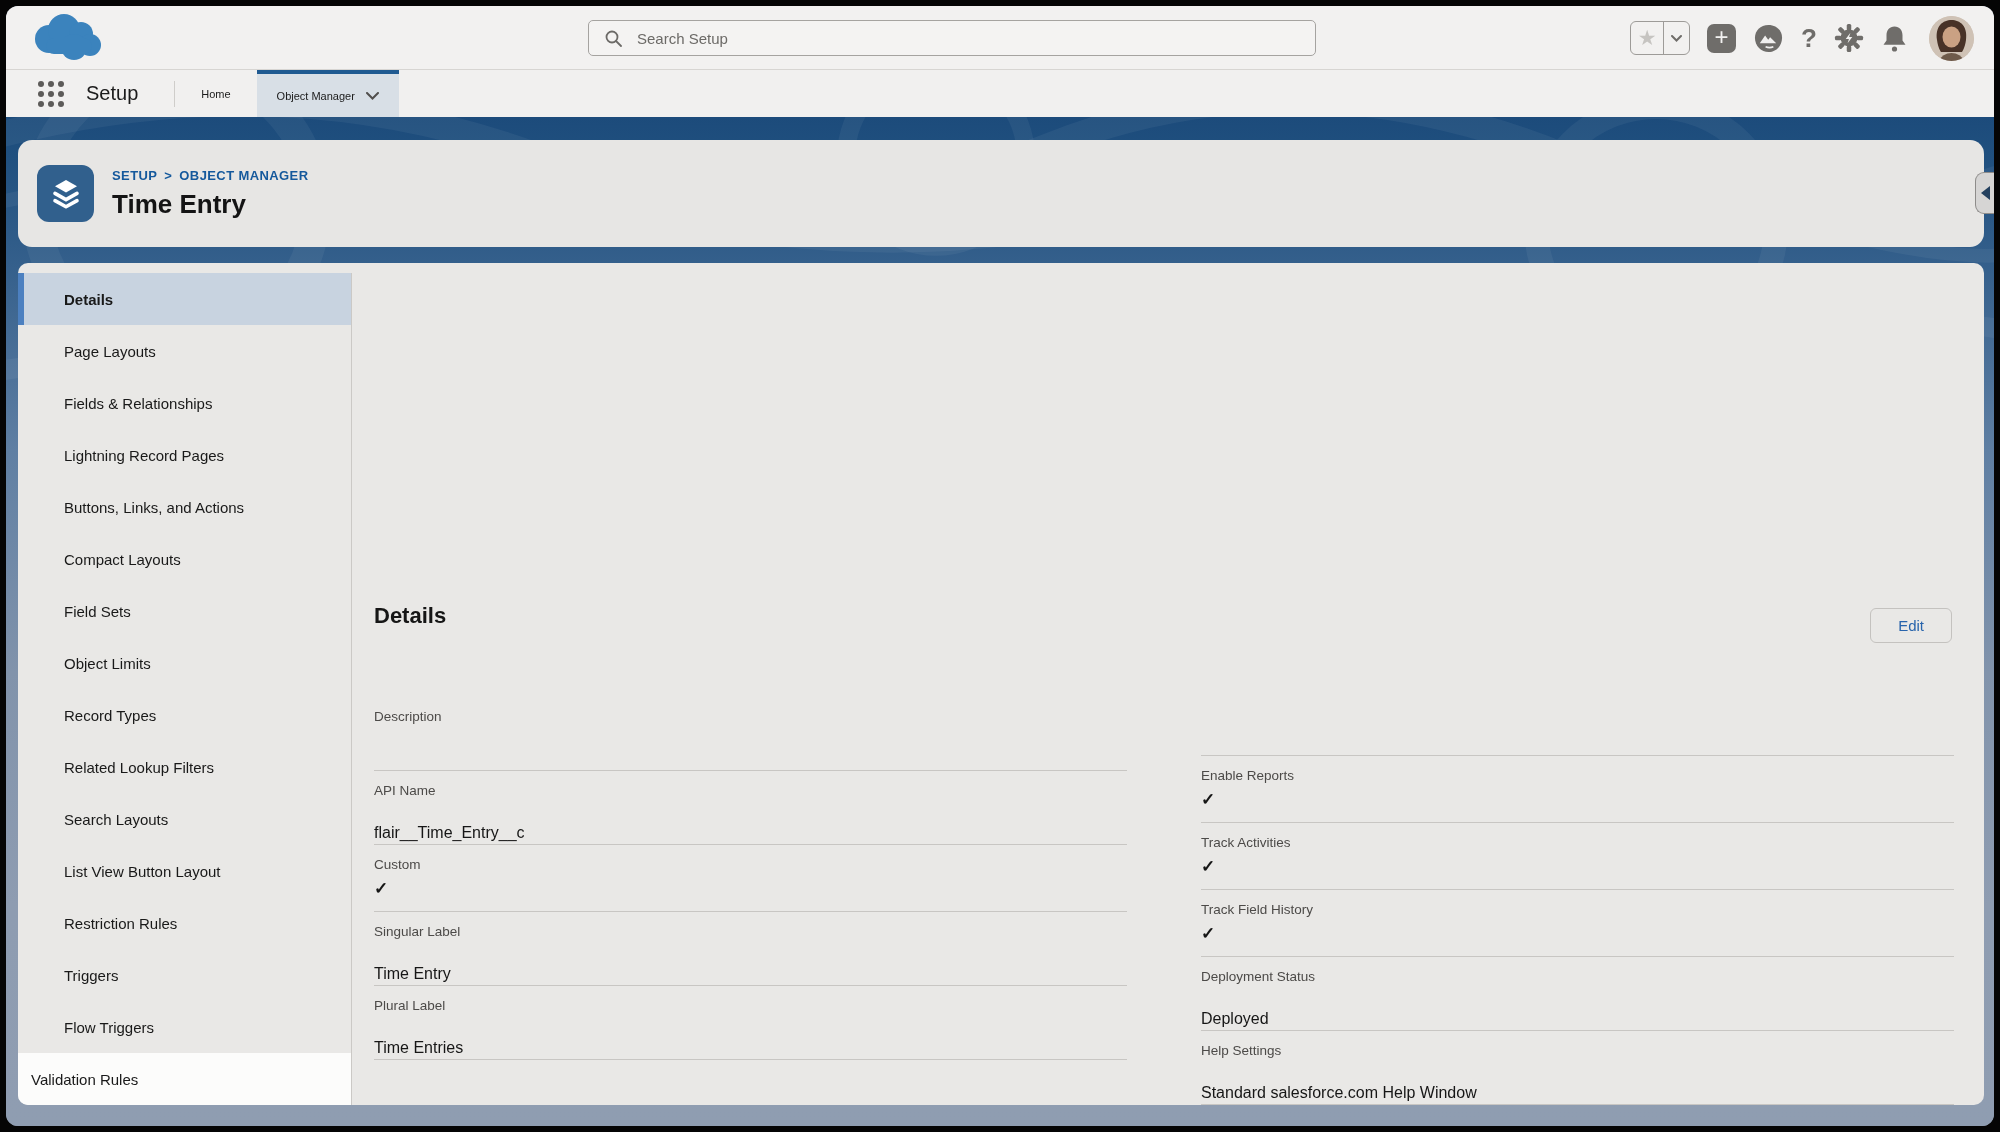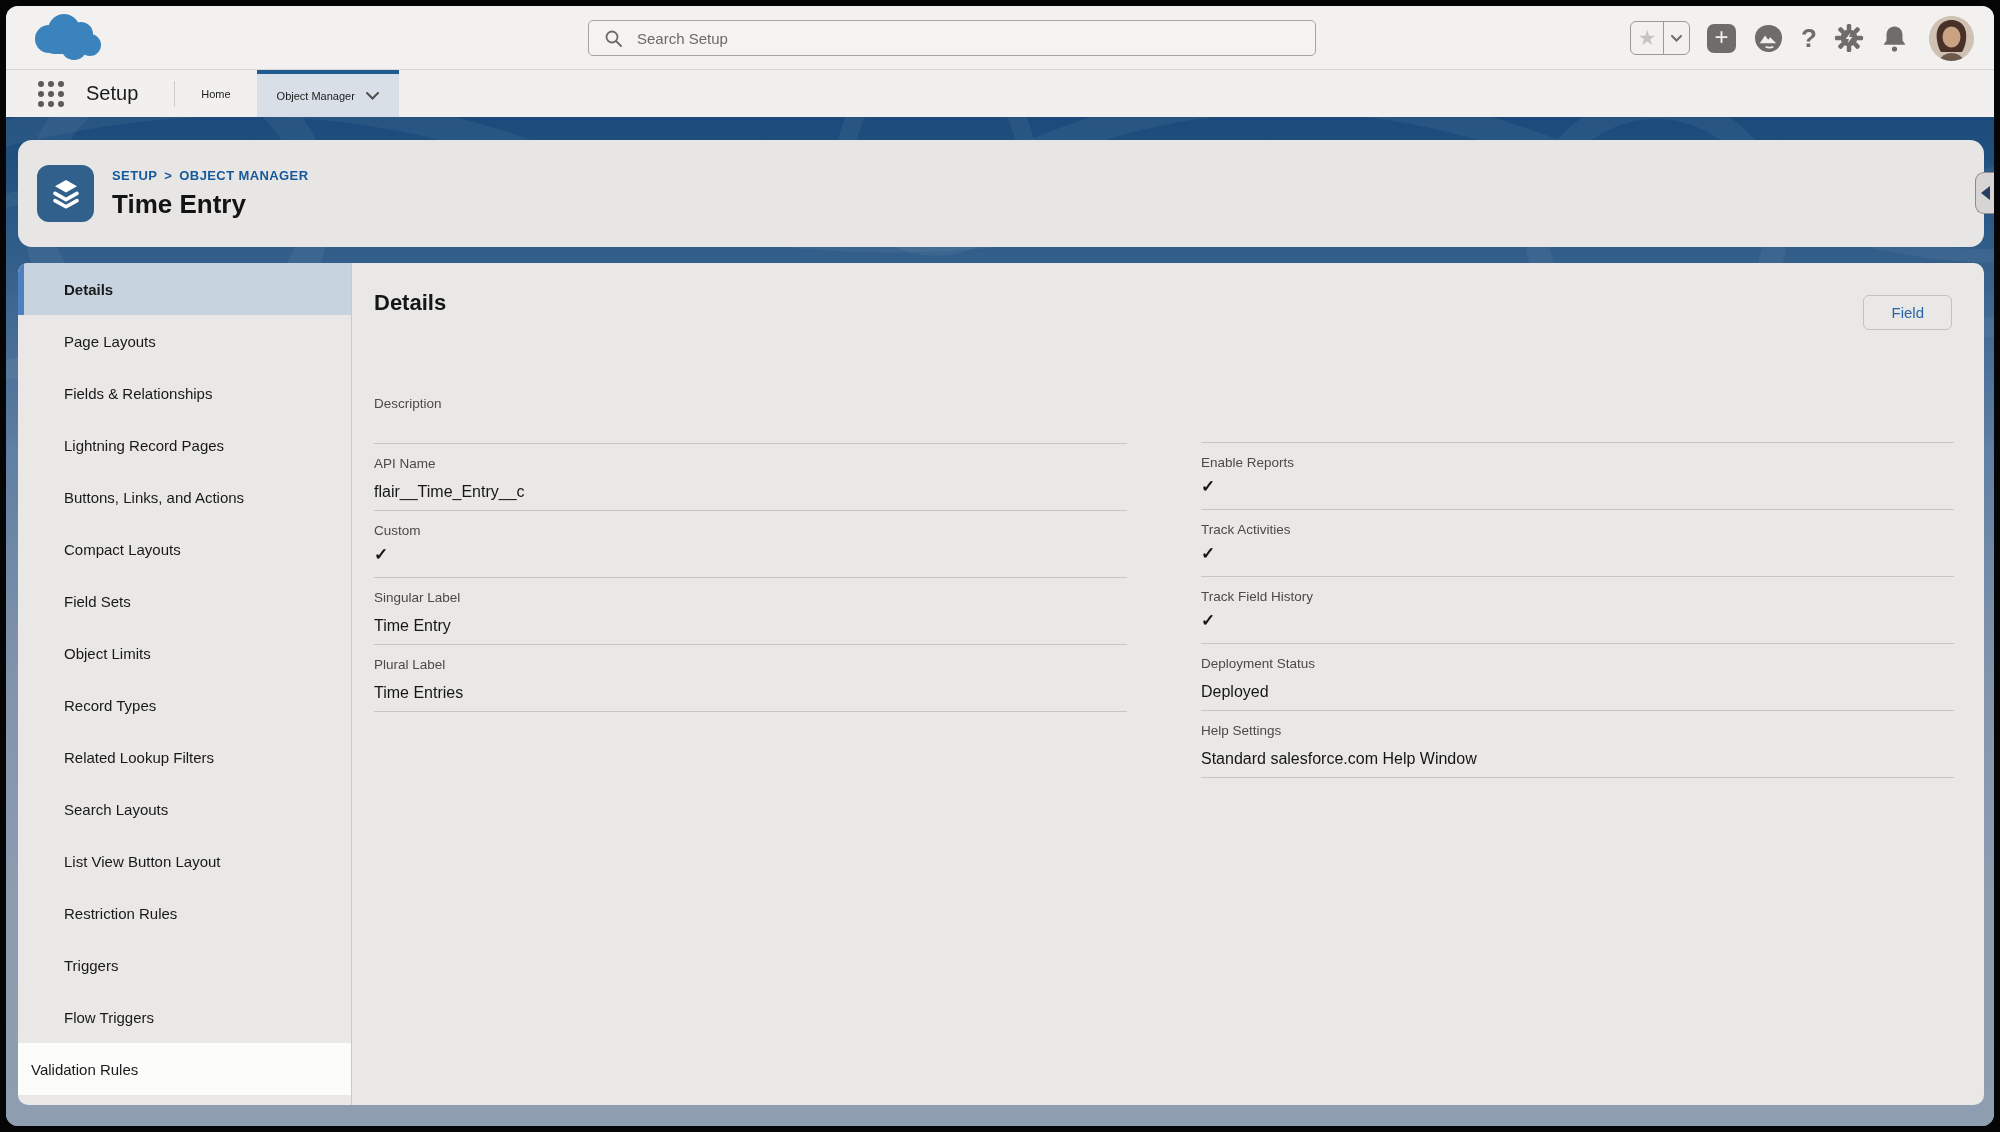--- a/index.html
+++ b/index.html
@@ -44,37 +44,37 @@
   .breadcrumb{font-size:13px;font-weight:600;letter-spacing:.4px;color:#15599c;display:flex;gap:7px;}
   .breadcrumb span{display:block;}
   .page-title{font-size:26px;font-weight:700;color:#141414;margin-top:6px;}
   .help-pull-tab{position:absolute;right:0;top:55px;width:19px;height:42px;background:#d6d5d4;
     border:1px solid #8e8c8a;border-right:none;border-radius:9px 0 0 9px;display:flex;
     align-items:center;justify-content:center;}
   .help-arrow{width:0;height:0;border-top:7px solid transparent;border-bottom:7px solid transparent;
     border-right:9px solid #24405e;}
   
   .content-panel{flex:1;margin:16px 10px 21px 12px;border-radius:10px;background:#e9e8e6;
-    display:flex;overflow:hidden;position:relative;}
+    display:flex;overflow:hidden;position:relative;align-items:flex-end;}
   .sidebar{width:334px;flex:0 0 auto;border-right:1px solid #cbc9c6;display:flex;flex-direction:column;}
   .side-item{height:52px;display:flex;align-items:center;padding-left:46px;font-size:15px;color:#191919;cursor:pointer;}
   .side-item.selected{background:#c8d3e0;border-left:6px solid #4c80c0;padding-left:40px;font-weight:700;}
   .side-item.highlighted{background:#fcfcfb;padding-left:13px;}
   .main{flex:1;padding:26px 30px 0 22px;}
   .main-header{display:flex;justify-content:space-between;align-items:flex-start;}
   .main-heading{font-size:22px;font-weight:700;color:#161616;line-height:28px;}
   .edit-btn{margin-top:6px;margin-right:2px;padding:8px 27px;font-size:15px;color:#2864ac;
     border:1px solid #c4c2bf;border-radius:6px;background:transparent;cursor:pointer;
     font-family:"Liberation Sans",sans-serif;}
   .field-grid{margin-top:58px;display:grid;grid-template-columns:1fr 1fr;column-gap:74px;}
   .fcol{display:flex;flex-direction:column;}
   .frow{border-bottom:1px solid #c8c6c3;padding-top:12px;min-height:67px;}
   .frow.first{min-height:55px;padding-top:8px;}
   .flabel{font-size:13.5px;color:#4c4a48;}
-  .fvalue{font-size:16px;color:#161616;margin-top:12px;min-height:20px;}
+  .fvalue{font-size:16px;color:#161616;margin-top:26px;min-height:20px;}
   .fvalue.check{font-weight:700;font-size:17px;margin-top:6px;}
 </style>
 </head>
 <body>
 
 <div class="window">
 
   <div class="global-header">
     <svg class="cloud-logo" viewBox="0 0 78 52">
       <g fill="#3b83bd">
@@ -216,21 +216,21 @@
           <div class="side-item">Search Layouts</div>
           <div class="side-item">List View Button Layout</div>
           <div class="side-item">Restriction Rules</div>
           <div class="side-item">Triggers</div>
           <div class="side-item">Flow Triggers</div>
           <div class="side-item highlighted">Validation Rules</div>
         </div>
       <div class="main">
         <div class="main-header">
           <div class="main-heading">Details</div>
-          <button class="edit-btn">Field</button>
+          <button class="edit-btn">Edit</button>
         </div>
         <div class="field-grid">
           <div class="fcol" id="fields-left">
               <div class="frow first">
                 <div class="flabel">Description</div>
                 <div class="fvalue"></div>
               </div>
               <div class="frow">
                 <div class="flabel">API Name</div>
                 <div class="fvalue">flair__Time_Entry__c</div>

